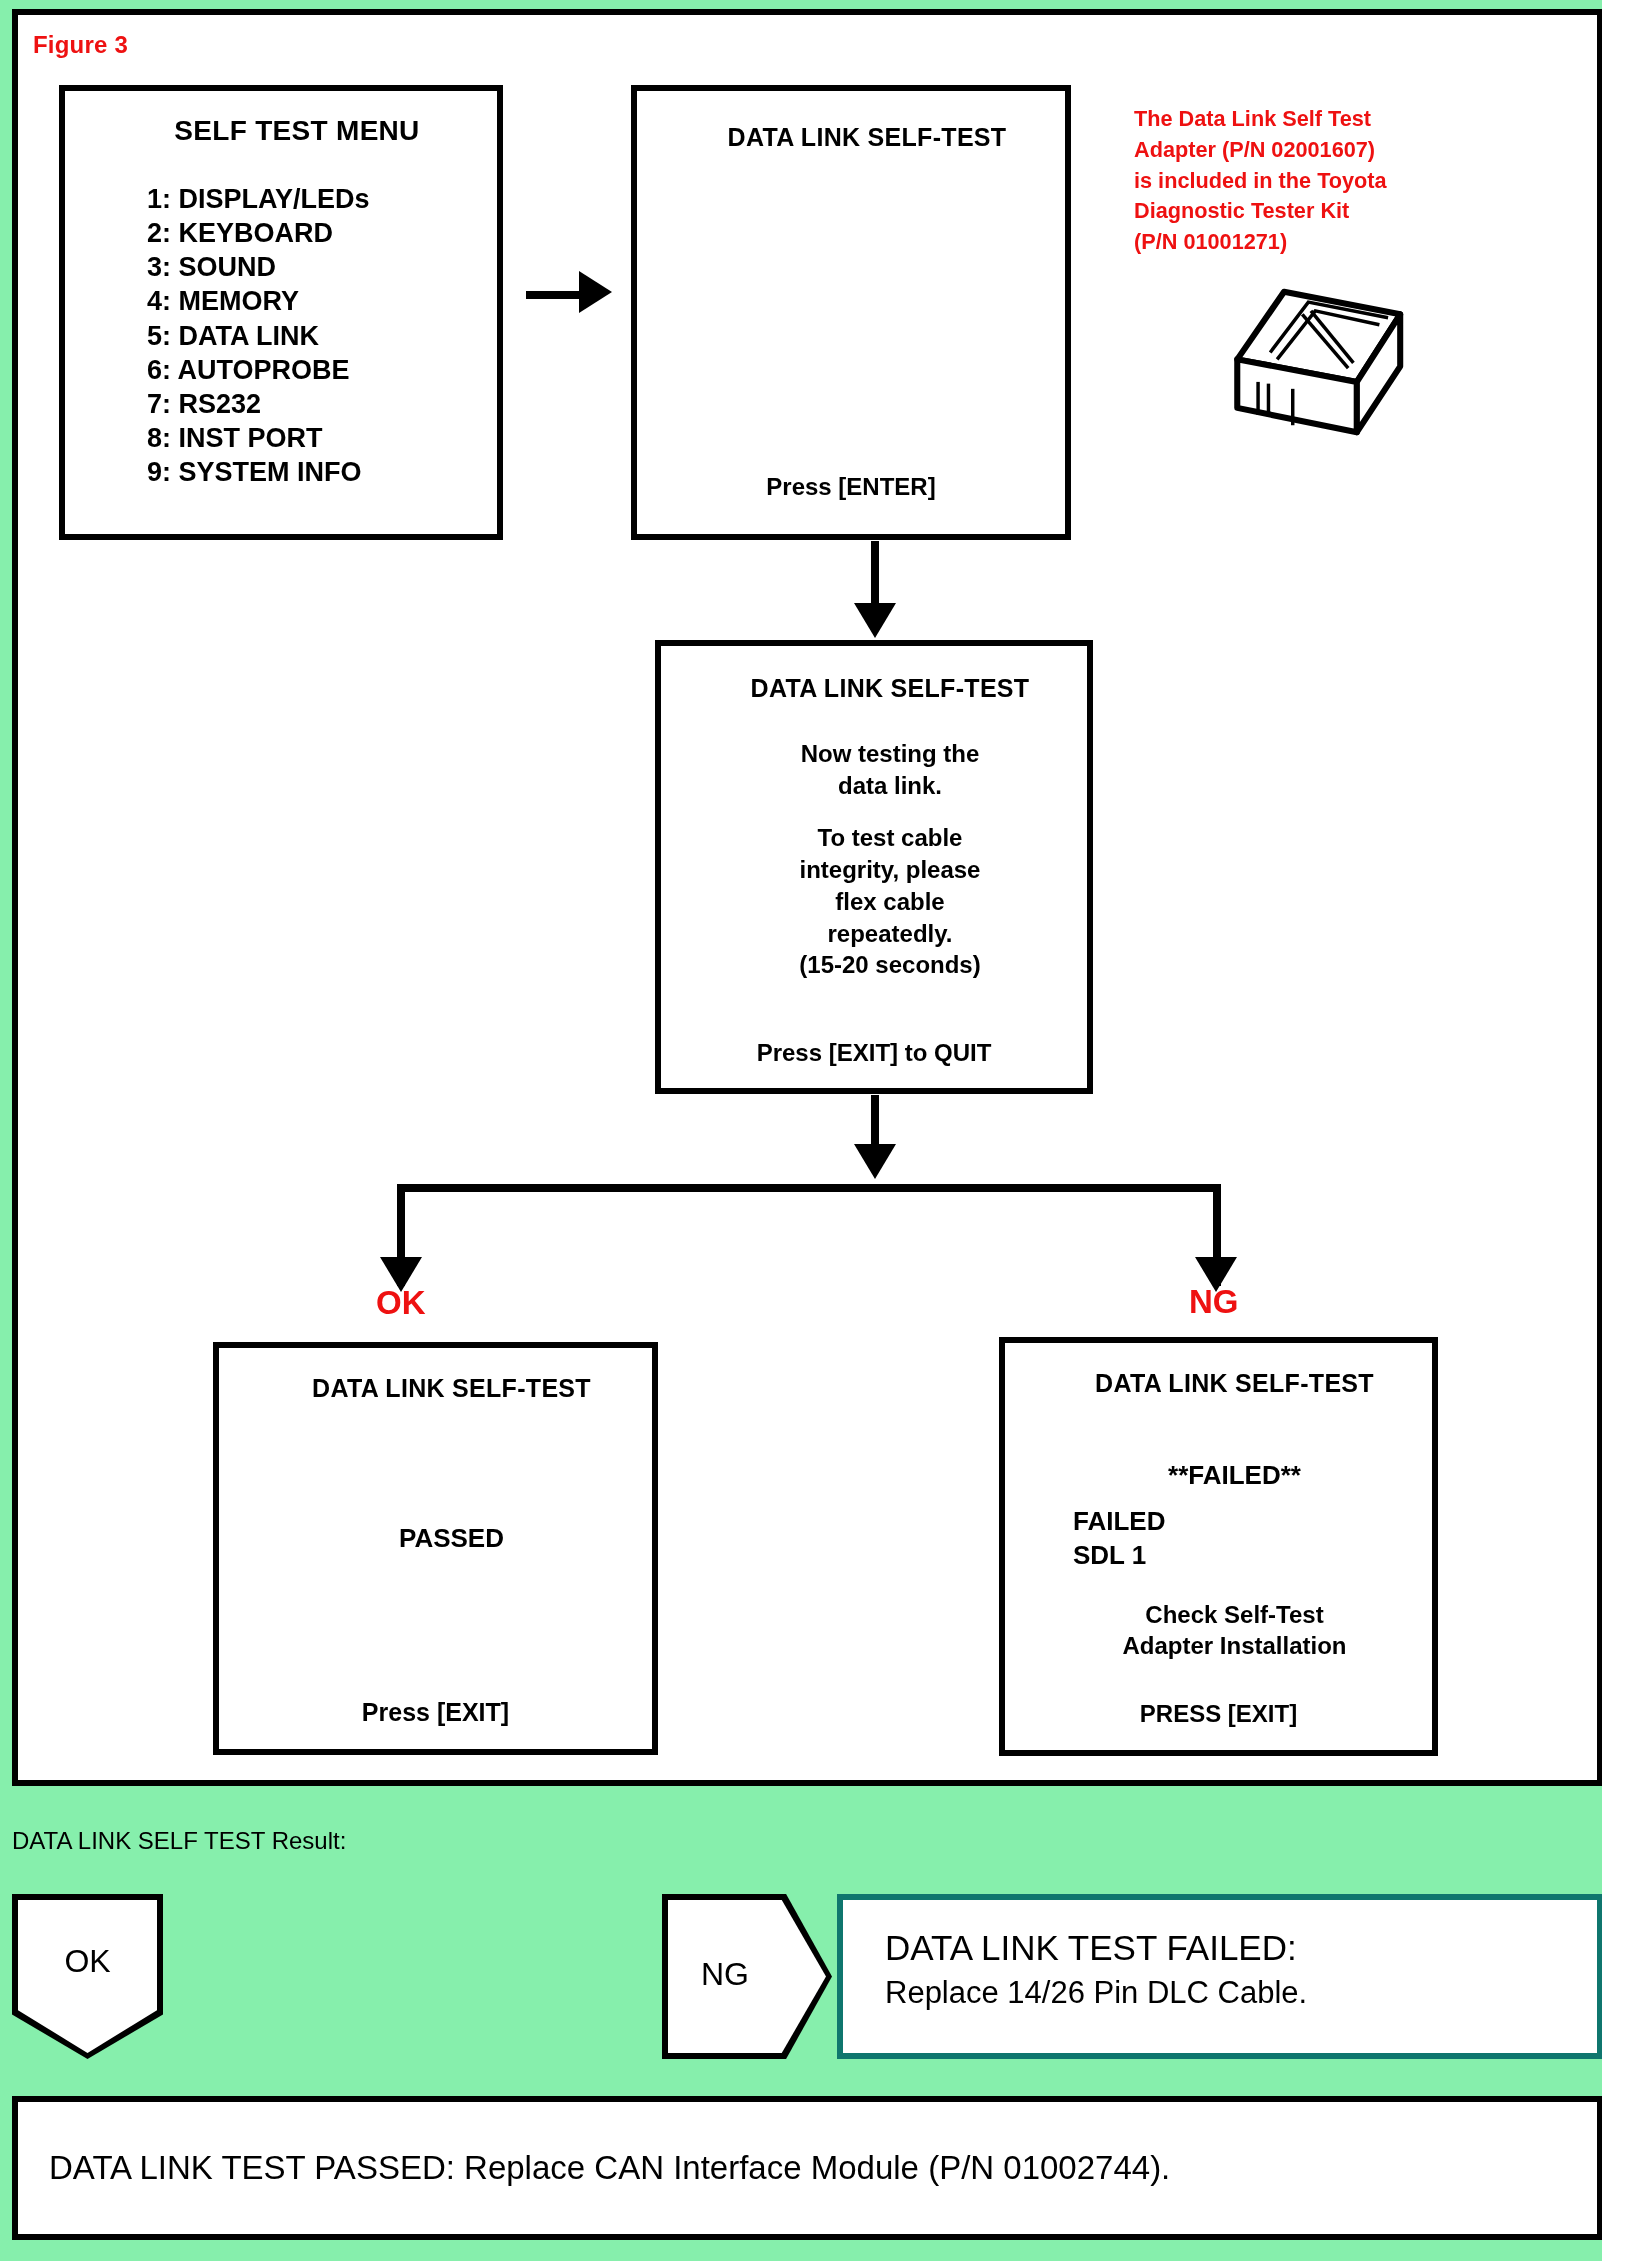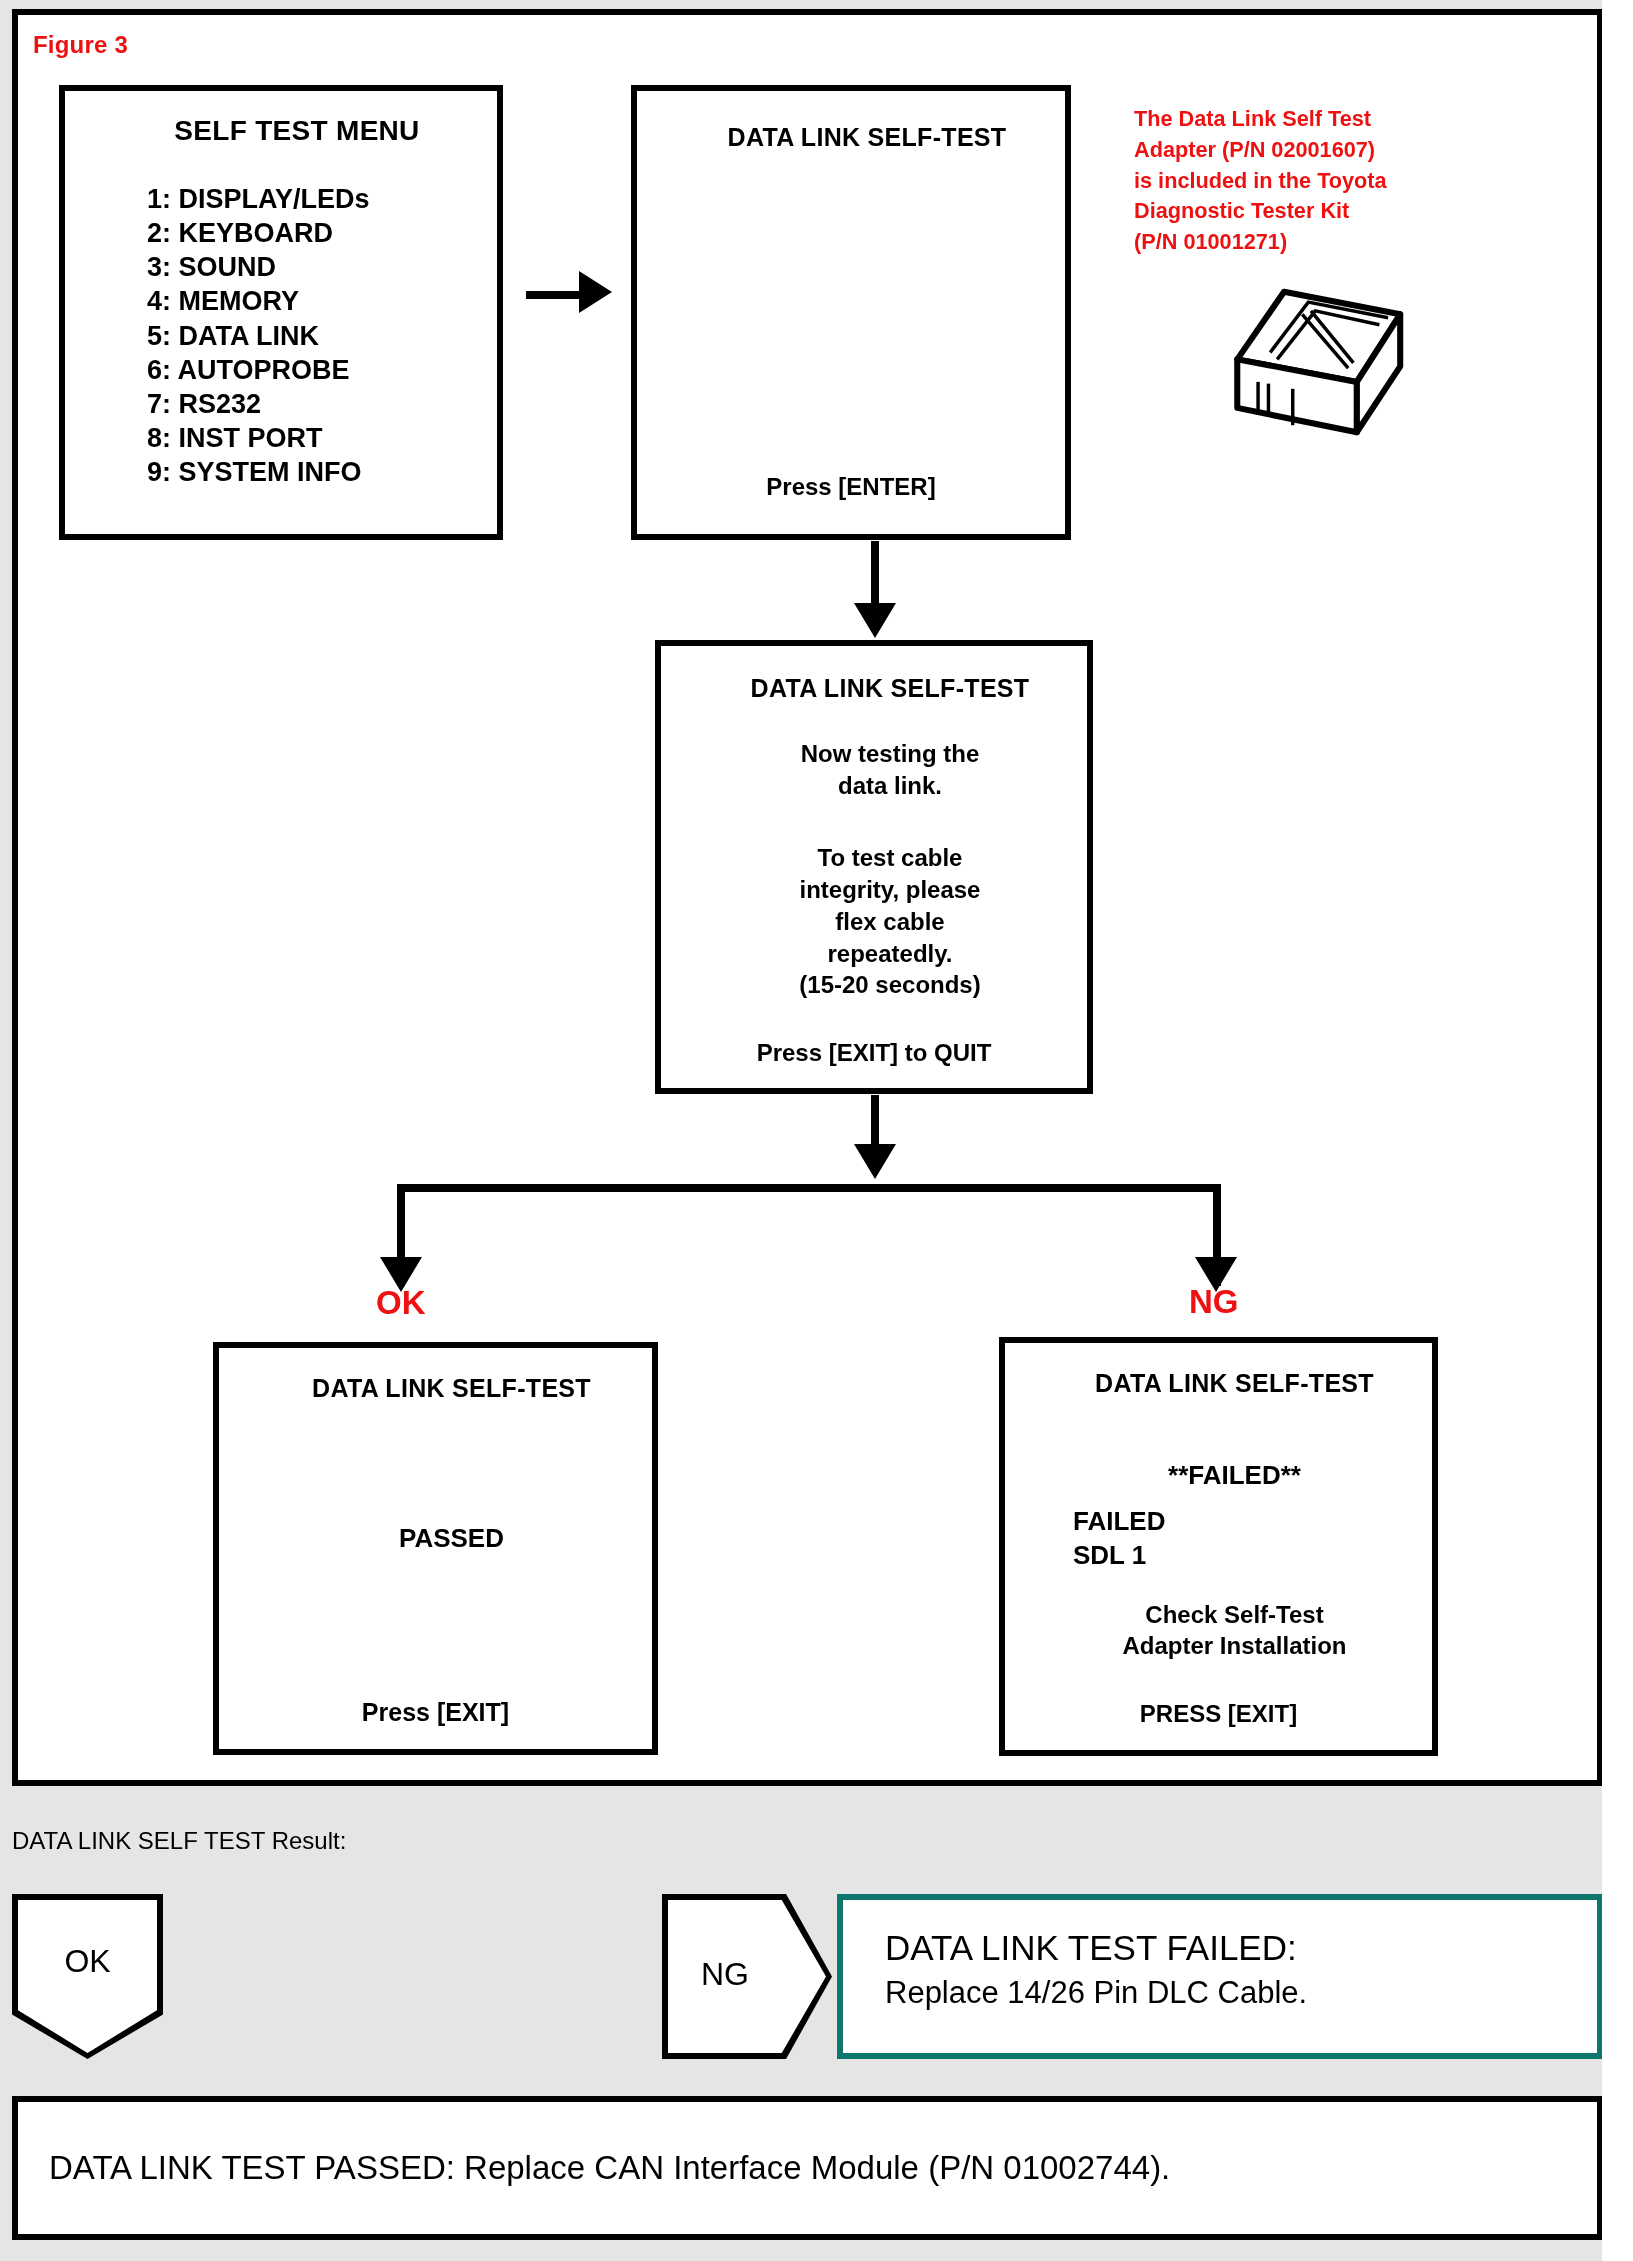--- a/index.html
+++ b/index.html
@@ -9,21 +9,21 @@
     background: #ffffff;
   }
   body {
     font-family: "Liberation Sans", sans-serif;
     color: #000000;
   }
   #page {
     position: relative;
     width: 1602px;
     height: 2261px;
-    background: #e5e5e5;
+    background: #86efac;
     overflow: hidden;
   }
 
   
   .figure-frame {
     position: absolute;
     left: 12px;
     top: 8.7px;
     width: 1591px;
     height: 1777px;
@@ -119,21 +119,21 @@
     font-size: 25px;
     margin-top: 28px;
   }
   #testing-screen .body-a {
     margin-top: 35px;
     font-size: 24px;
     font-weight: bold;
     line-height: 1.33;
   }
   #testing-screen .body-b {
-    margin-top: 40px;
+    margin-top: 20px;
     font-size: 24px;
     font-weight: bold;
     line-height: 1.33;
   }
   #testing-screen .footer-line {
     position: absolute;
     left: 0;
     right: 0;
     bottom: 21px;
     font-size: 24px;

